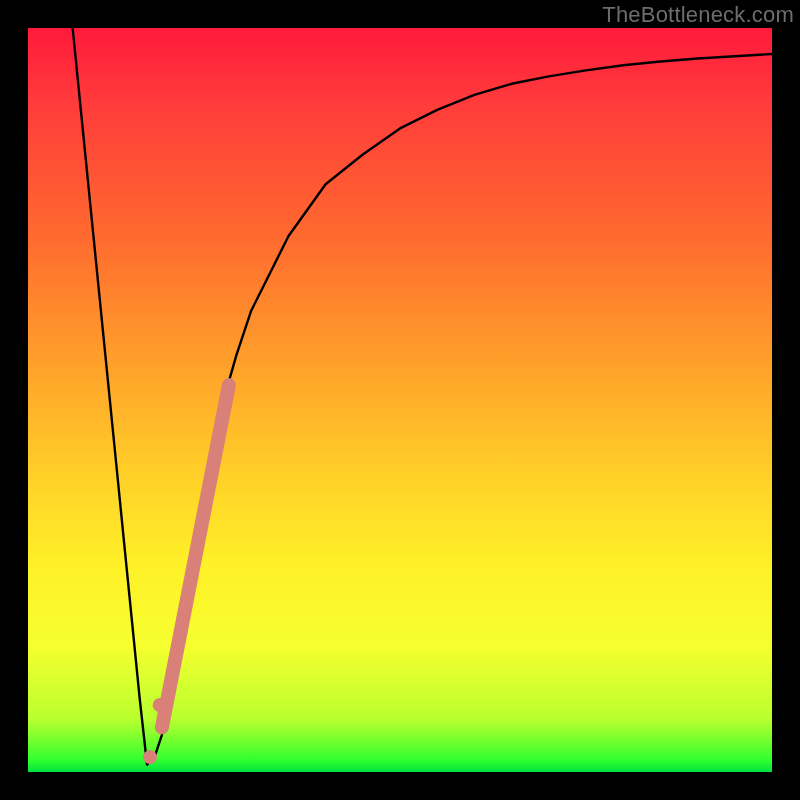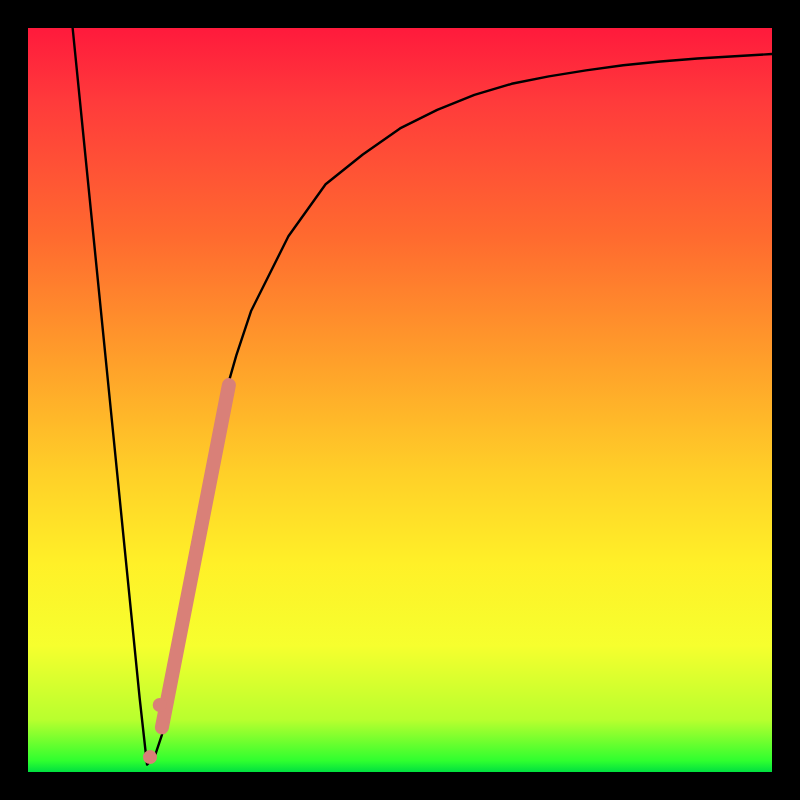--- a/index.html
+++ b/index.html
@@ -78,13 +78,14 @@
 <div class="outer">
   <div class="plot-area"></div>
 
   <svg class="overlay" viewBox="0 0 744 744">
     <path class="curve" d="M44.64 0.00 L52.08 74.40 L59.52 148.80 L66.96 223.20 L74.40 297.60 L81.84 372.00 L89.28 446.40 L96.72 520.80 L104.16 595.20 L111.60 669.60 L119.04 736.56 L126.48 729.12 L133.92 706.80 L141.36 662.16 L148.80 610.08 L163.68 520.80 L178.56 446.40 L193.44 379.44 L208.32 327.36 L223.20 282.72 L260.40 208.32 L297.60 156.24 L334.80 126.48 L372.00 100.44 L409.20 81.84 L446.40 66.96 L483.60 55.80 L520.80 48.36 L558.00 42.41 L595.20 37.20 L632.40 33.48 L669.60 30.50 L706.80 28.27 L744.00 26.04"></path>
     <line class="salmon-line" x1="133.92" y1="699.36" x2="200.88000000000002" y2="357.12"></line>
     <circle class="salmon-dot" r="7" cx="131.688" cy="677.04"></circle>
     <circle class="salmon-dot" r="7" cx="122.01599999999999" cy="729.12"></circle>
   </svg>
 
+  <div class="watermark">TheBottleneck.com</div>
 </div>
 
 </body></html>

